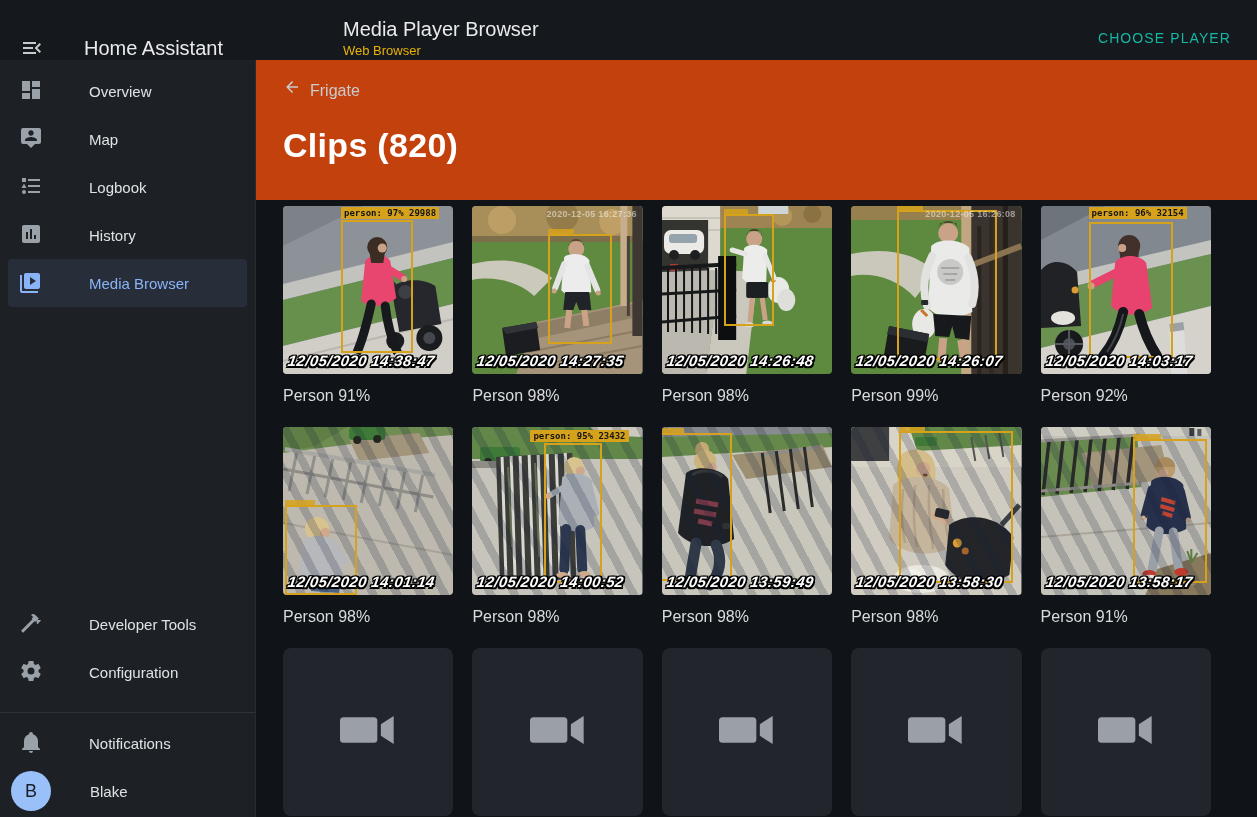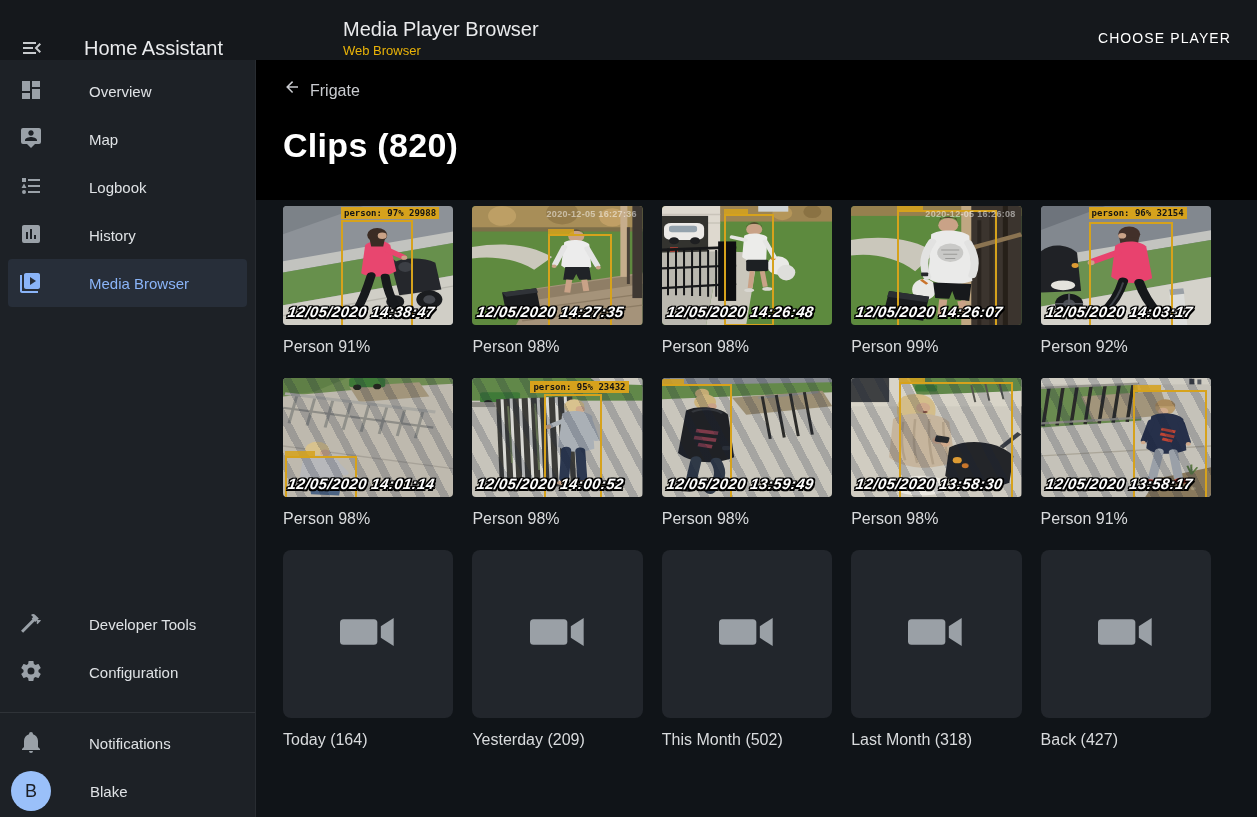--- a/index.html
+++ b/index.html
@@ -15,50 +15,50 @@
   .topbar{height:60px;flex:none;display:flex;align-items:flex-end;background:#15181c}
   .topbar-left{width:256px;flex:none;display:flex;align-items:center;padding-left:20px;box-sizing:border-box}
   .menu-btn{width:24px;height:24px;background:none;border:none;padding:0;cursor:pointer}
   .menu-btn svg{width:24px;height:24px;fill:#c7cacd;display:block}
   .app-title{margin-left:40px;font-size:20px;color:#e9eaec;white-space:nowrap}
   .topbar-main{flex:1;display:flex;align-items:center;padding-left:87px}
   .title-block{display:flex;flex-direction:column;justify-content:center;padding-top:2px}
   .page-title{font-size:20px;line-height:24px;color:#e9eaec}
   .page-subtitle{font-size:13px;line-height:18px;color:#eab308;margin-top:1px}
   .choose-player{margin-left:auto;margin-right:20px;background:none;border:none;cursor:pointer;
-    color:#ffffff;font-family:inherit;font-size:14px;font-weight:500;letter-spacing:1.1px;white-space:nowrap}
+    color:#14b8a6;font-family:inherit;font-size:14px;font-weight:500;letter-spacing:1.1px;white-space:nowrap}
 
   
   .body-row{flex:1;display:flex;min-height:0}
 
   
   .sidebar{width:256px;flex:none;background:#1d2126;border-right:1px solid rgba(255,255,255,.05);
     box-sizing:border-box;display:flex;flex-direction:column;padding:7px 0 2px}
   .nav-item{height:48px;flex:none;margin:0 8px;border-radius:4px;display:flex;align-items:center;
     padding:0 11px;gap:46px;color:#dfe2e5;font-size:15px;font-weight:500;cursor:pointer;box-sizing:border-box}
   .nav-item svg{width:24px;height:24px;flex:none;fill:#9aa1a8}
   .nav-item.selected{background:#272e39;color:#8ab4f8}
   .nav-item.selected svg{fill:#8ab4f8}
   .sb-spacer{flex:1}
   .sb-divider{height:1px;background:#2f3338;margin:16px 0 6px;flex:none}
   .user-item{padding:0 3px;gap:39px}
   .avatar{width:40px;height:40px;flex:none;border-radius:50%;background:#9ac0f9;color:#1b1e24;
     display:flex;align-items:center;justify-content:center;font-size:18px;font-weight:500}
 
   
   .content{flex:1;display:flex;flex-direction:column;min-width:0;background:#101418}
-  .content-header{background:#000000;padding:18px 46px 12px 27px;flex:none}
+  .content-header{background:#c2410c;padding:18px 46px 12px 27px;flex:none}
   .breadcrumb{display:inline-flex;align-items:center;gap:9px;color:#caccd0;font-size:16px;line-height:24px;cursor:pointer}
   .breadcrumb svg{width:18px;height:18px;fill:#caccd0}
   .page-heading{margin-top:22px;font-size:34px;line-height:40px;font-weight:700;color:#ffffff;letter-spacing:.3px}
   .content-body{flex:1;overflow:hidden;padding:6px 46px 0 27px}
 
   .grid{display:grid;grid-template-columns:repeat(5,1fr);column-gap:19px;row-gap:22px}
   .tile{cursor:pointer;min-width:0}
-  .thumb{position:relative;height:119px;border-radius:4px;overflow:hidden;background:#23262b}
+  .thumb{position:relative;height:168px;border-radius:4px;overflow:hidden;background:#23262b}
   .thumb svg.scene{position:absolute;inset:0;width:100%;height:100%;display:block}
   .tile-label{margin-top:12px;font-size:16px;line-height:19px;color:#d9dbdd;white-space:nowrap;
     overflow:hidden;text-overflow:ellipsis}
   .bbox{position:absolute;border:2px solid #d6a21c;box-sizing:border-box;pointer-events:none}
   .bbox-label{position:absolute;background:#d6a21c;color:#141414;
     font:700 9px "DejaVu Sans Mono",monospace;padding:1px 3px;white-space:nowrap;pointer-events:none}
   .bbox-label:empty{display:none}
   .chip{position:absolute;height:6px;background:#d6a21c;opacity:.85;pointer-events:none}
   .ts{position:absolute;left:5px;bottom:5px;color:#fff;font-weight:700;font-style:italic;
     font-size:15px;letter-spacing:.4px;white-space:nowrap;transform:skewX(-8deg);pointer-events:none;

